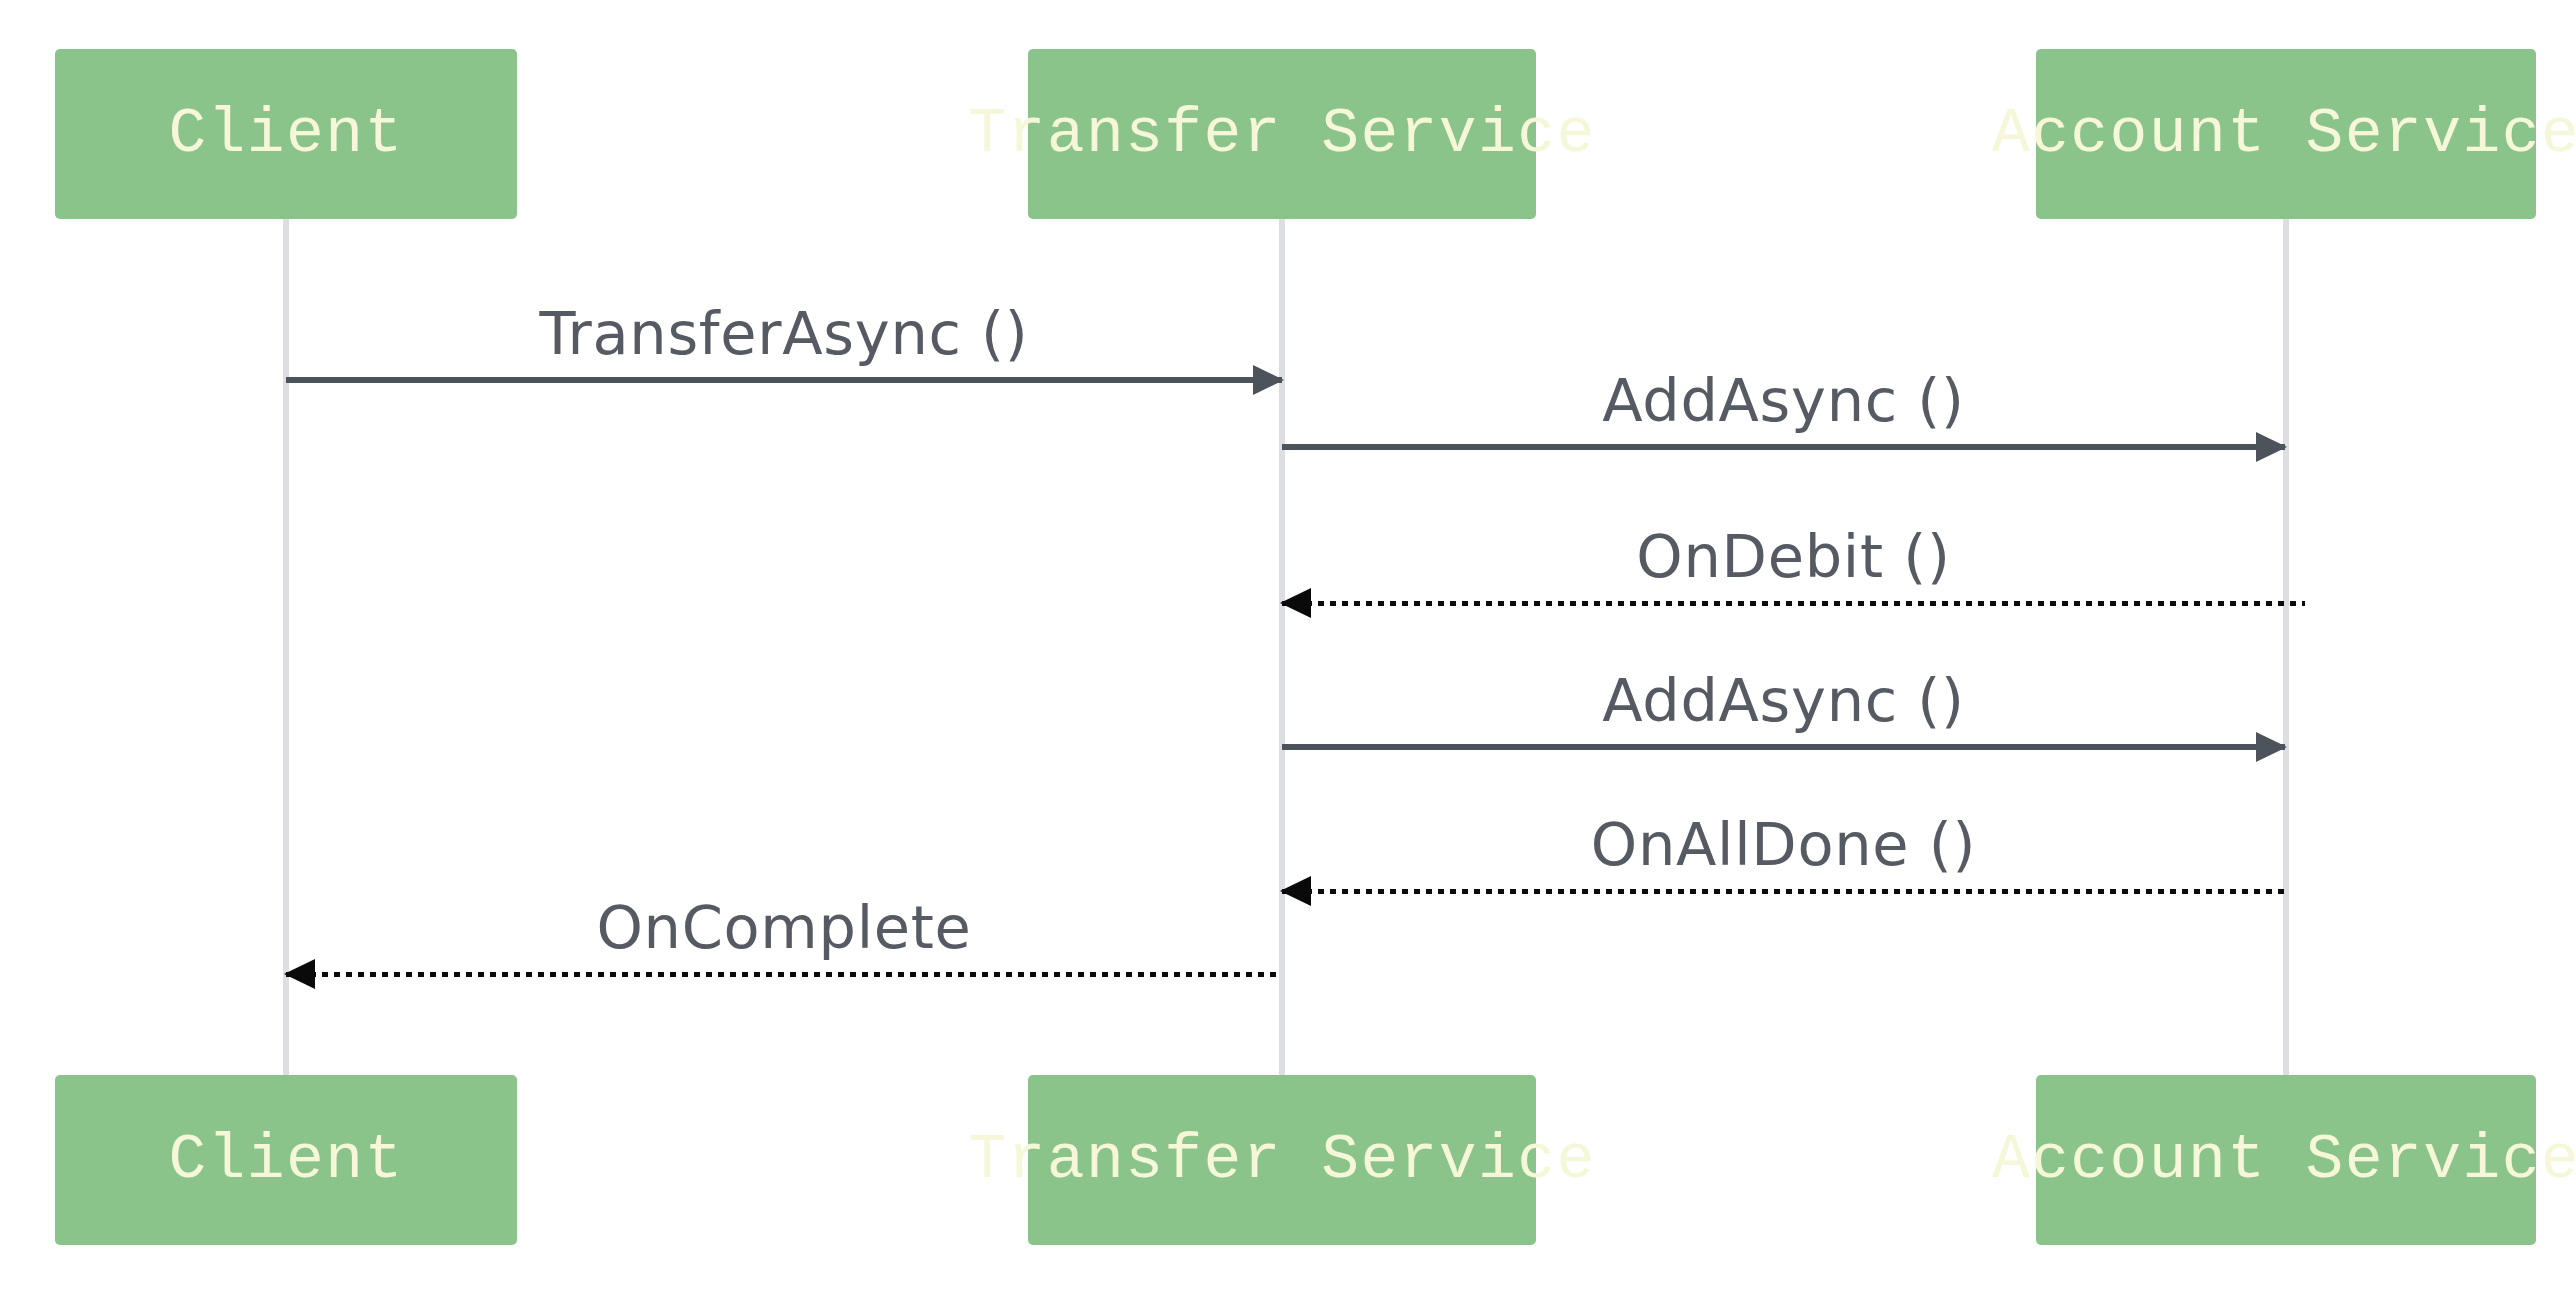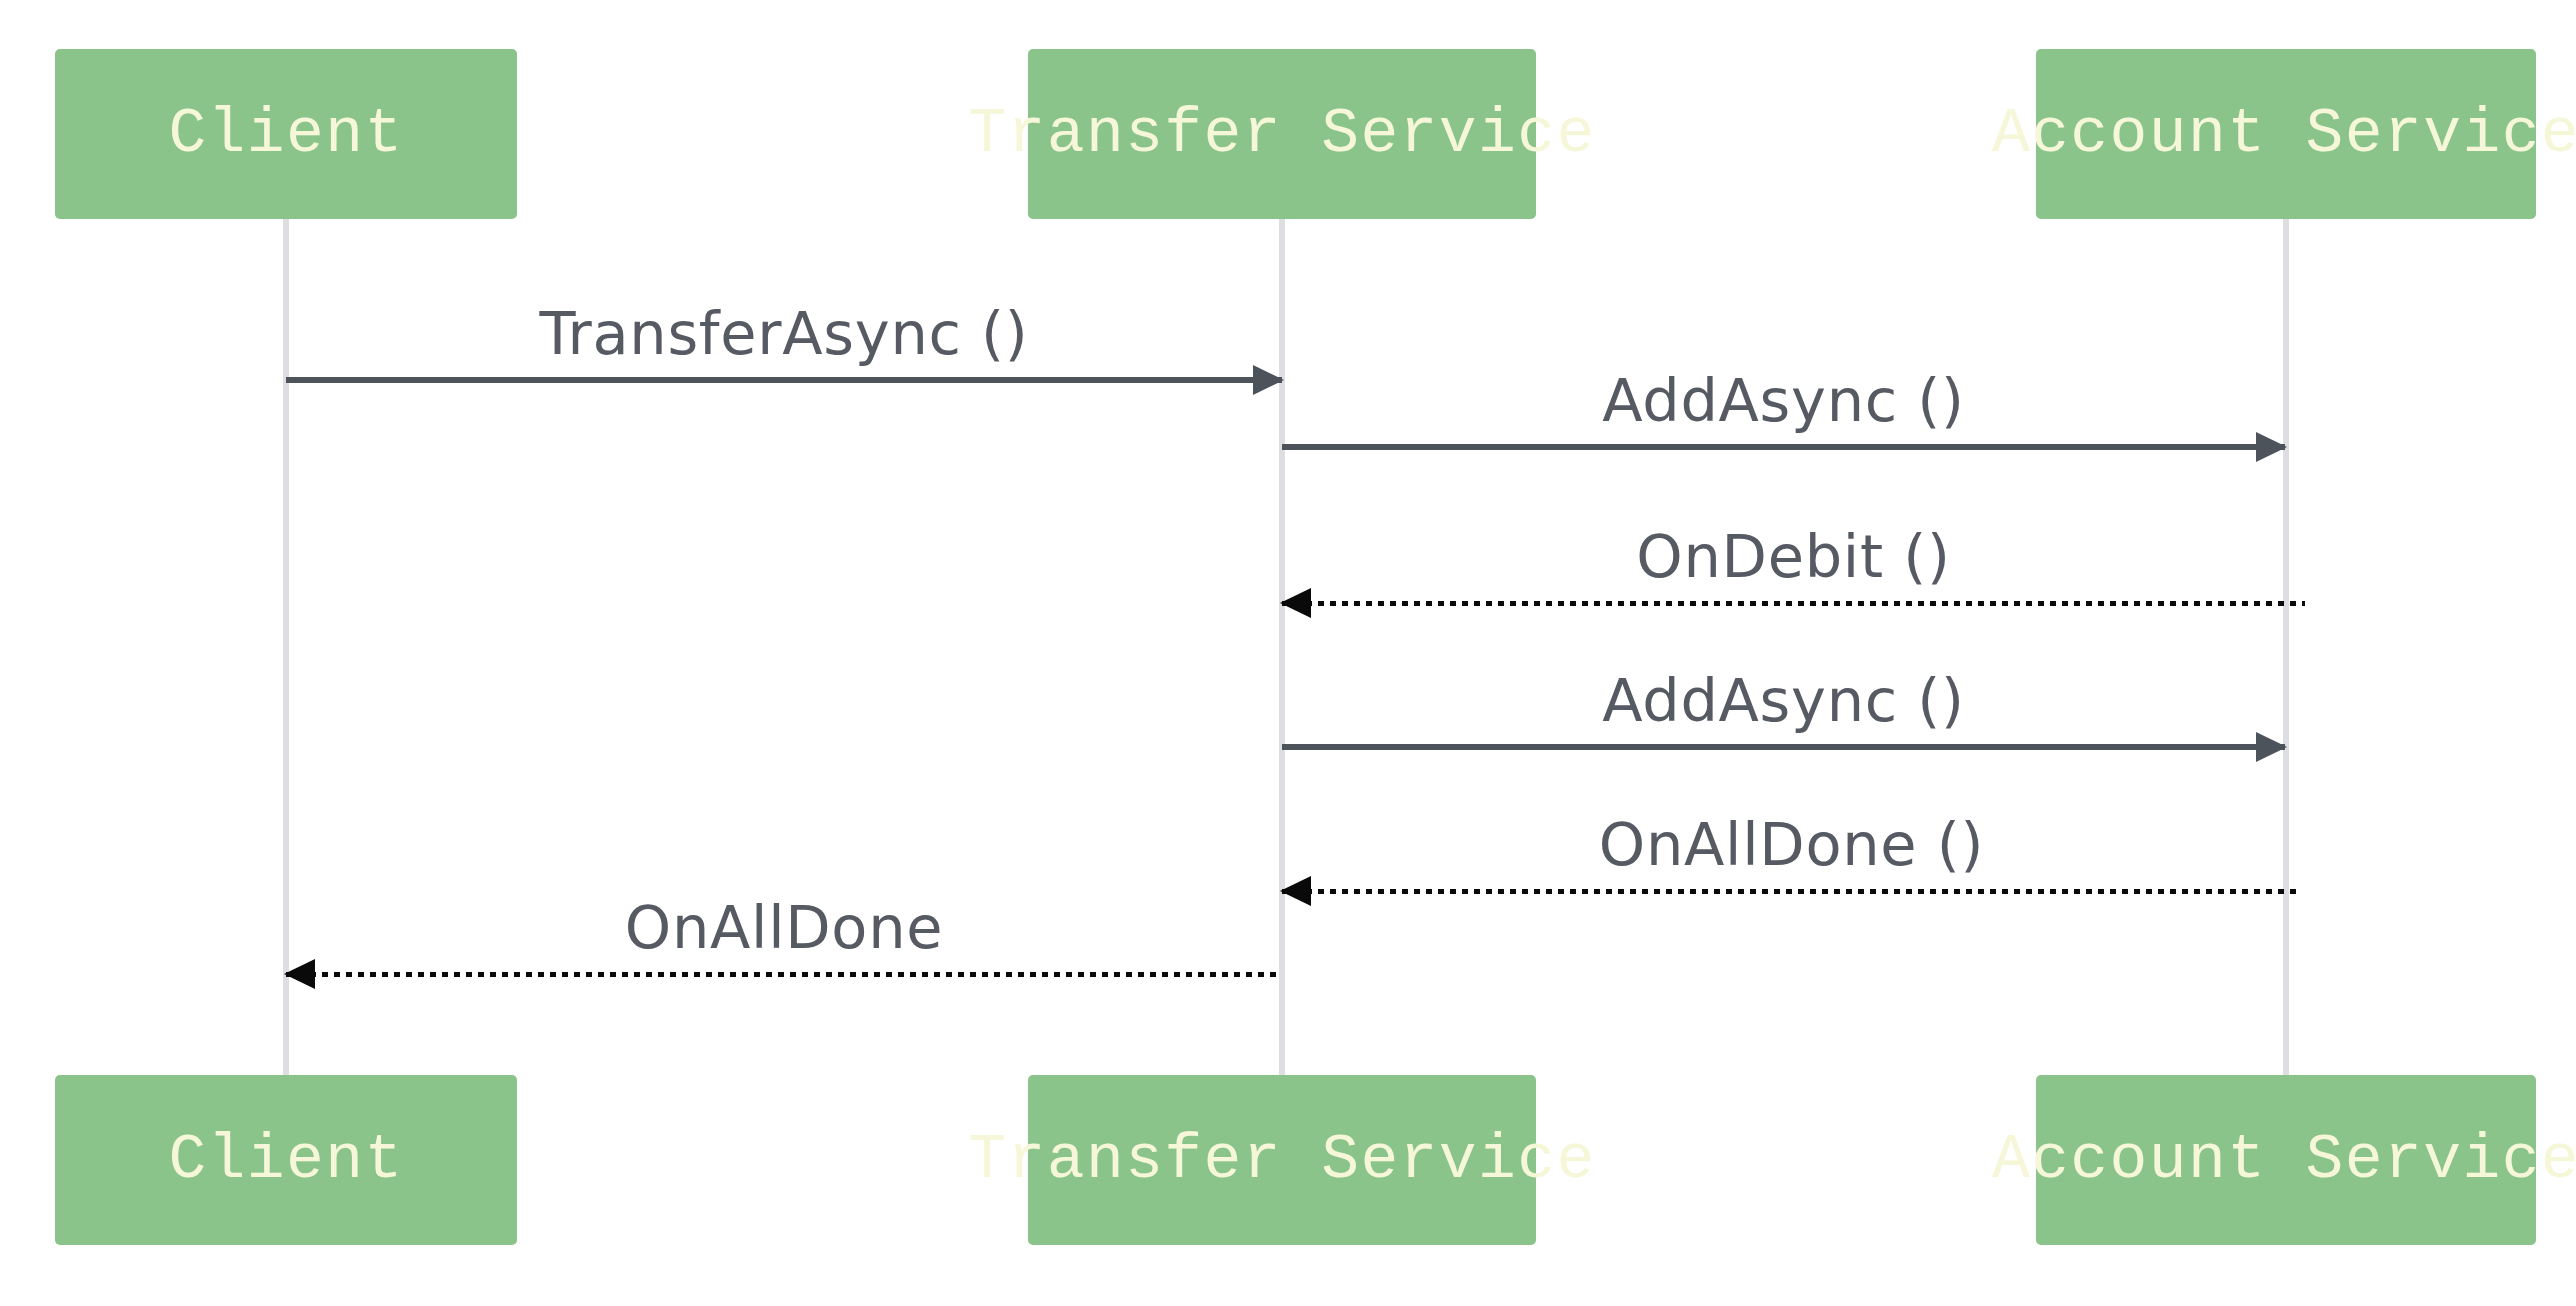--- a/index.html
+++ b/index.html
@@ -126,28 +126,28 @@
     <div class="msg-line dotted"></div>
     <div class="arrowhead head-left"></div>
   </div>
 
   <div class="message" style="left:1282px;width:1003px;top:744px;">
     <div class="msg-label">AddAsync ()</div>
     <div class="msg-line solid"></div>
     <div class="arrowhead head-right"></div>
   </div>
 
-  <div class="message" style="left:1282px;width:1003px;top:888px;padding-left:16px;">
+  <div class="message" style="left:1282px;width:1003px;top:888px;">
     <div class="msg-label">OnAllDone ()</div>
     <div class="msg-line dotted"></div>
     <div class="arrowhead head-left"></div>
   </div>
 
   <div class="message" style="left:286px;width:996px;top:971px;">
-    <div class="msg-label">OnAllDone</div>
+    <div class="msg-label">OnComplete</div>
     <div class="msg-line dotted"></div>
     <div class="arrowhead head-left"></div>
   </div>
 
   <div class="participant" style="left:55px;width:462px;top:1075px;">
     <span class="participant-label">Client</span>
   </div>
   <div class="participant" style="left:1028px;width:508px;top:1075px;">
     <span class="participant-label">Transfer Service</span>
   </div>

